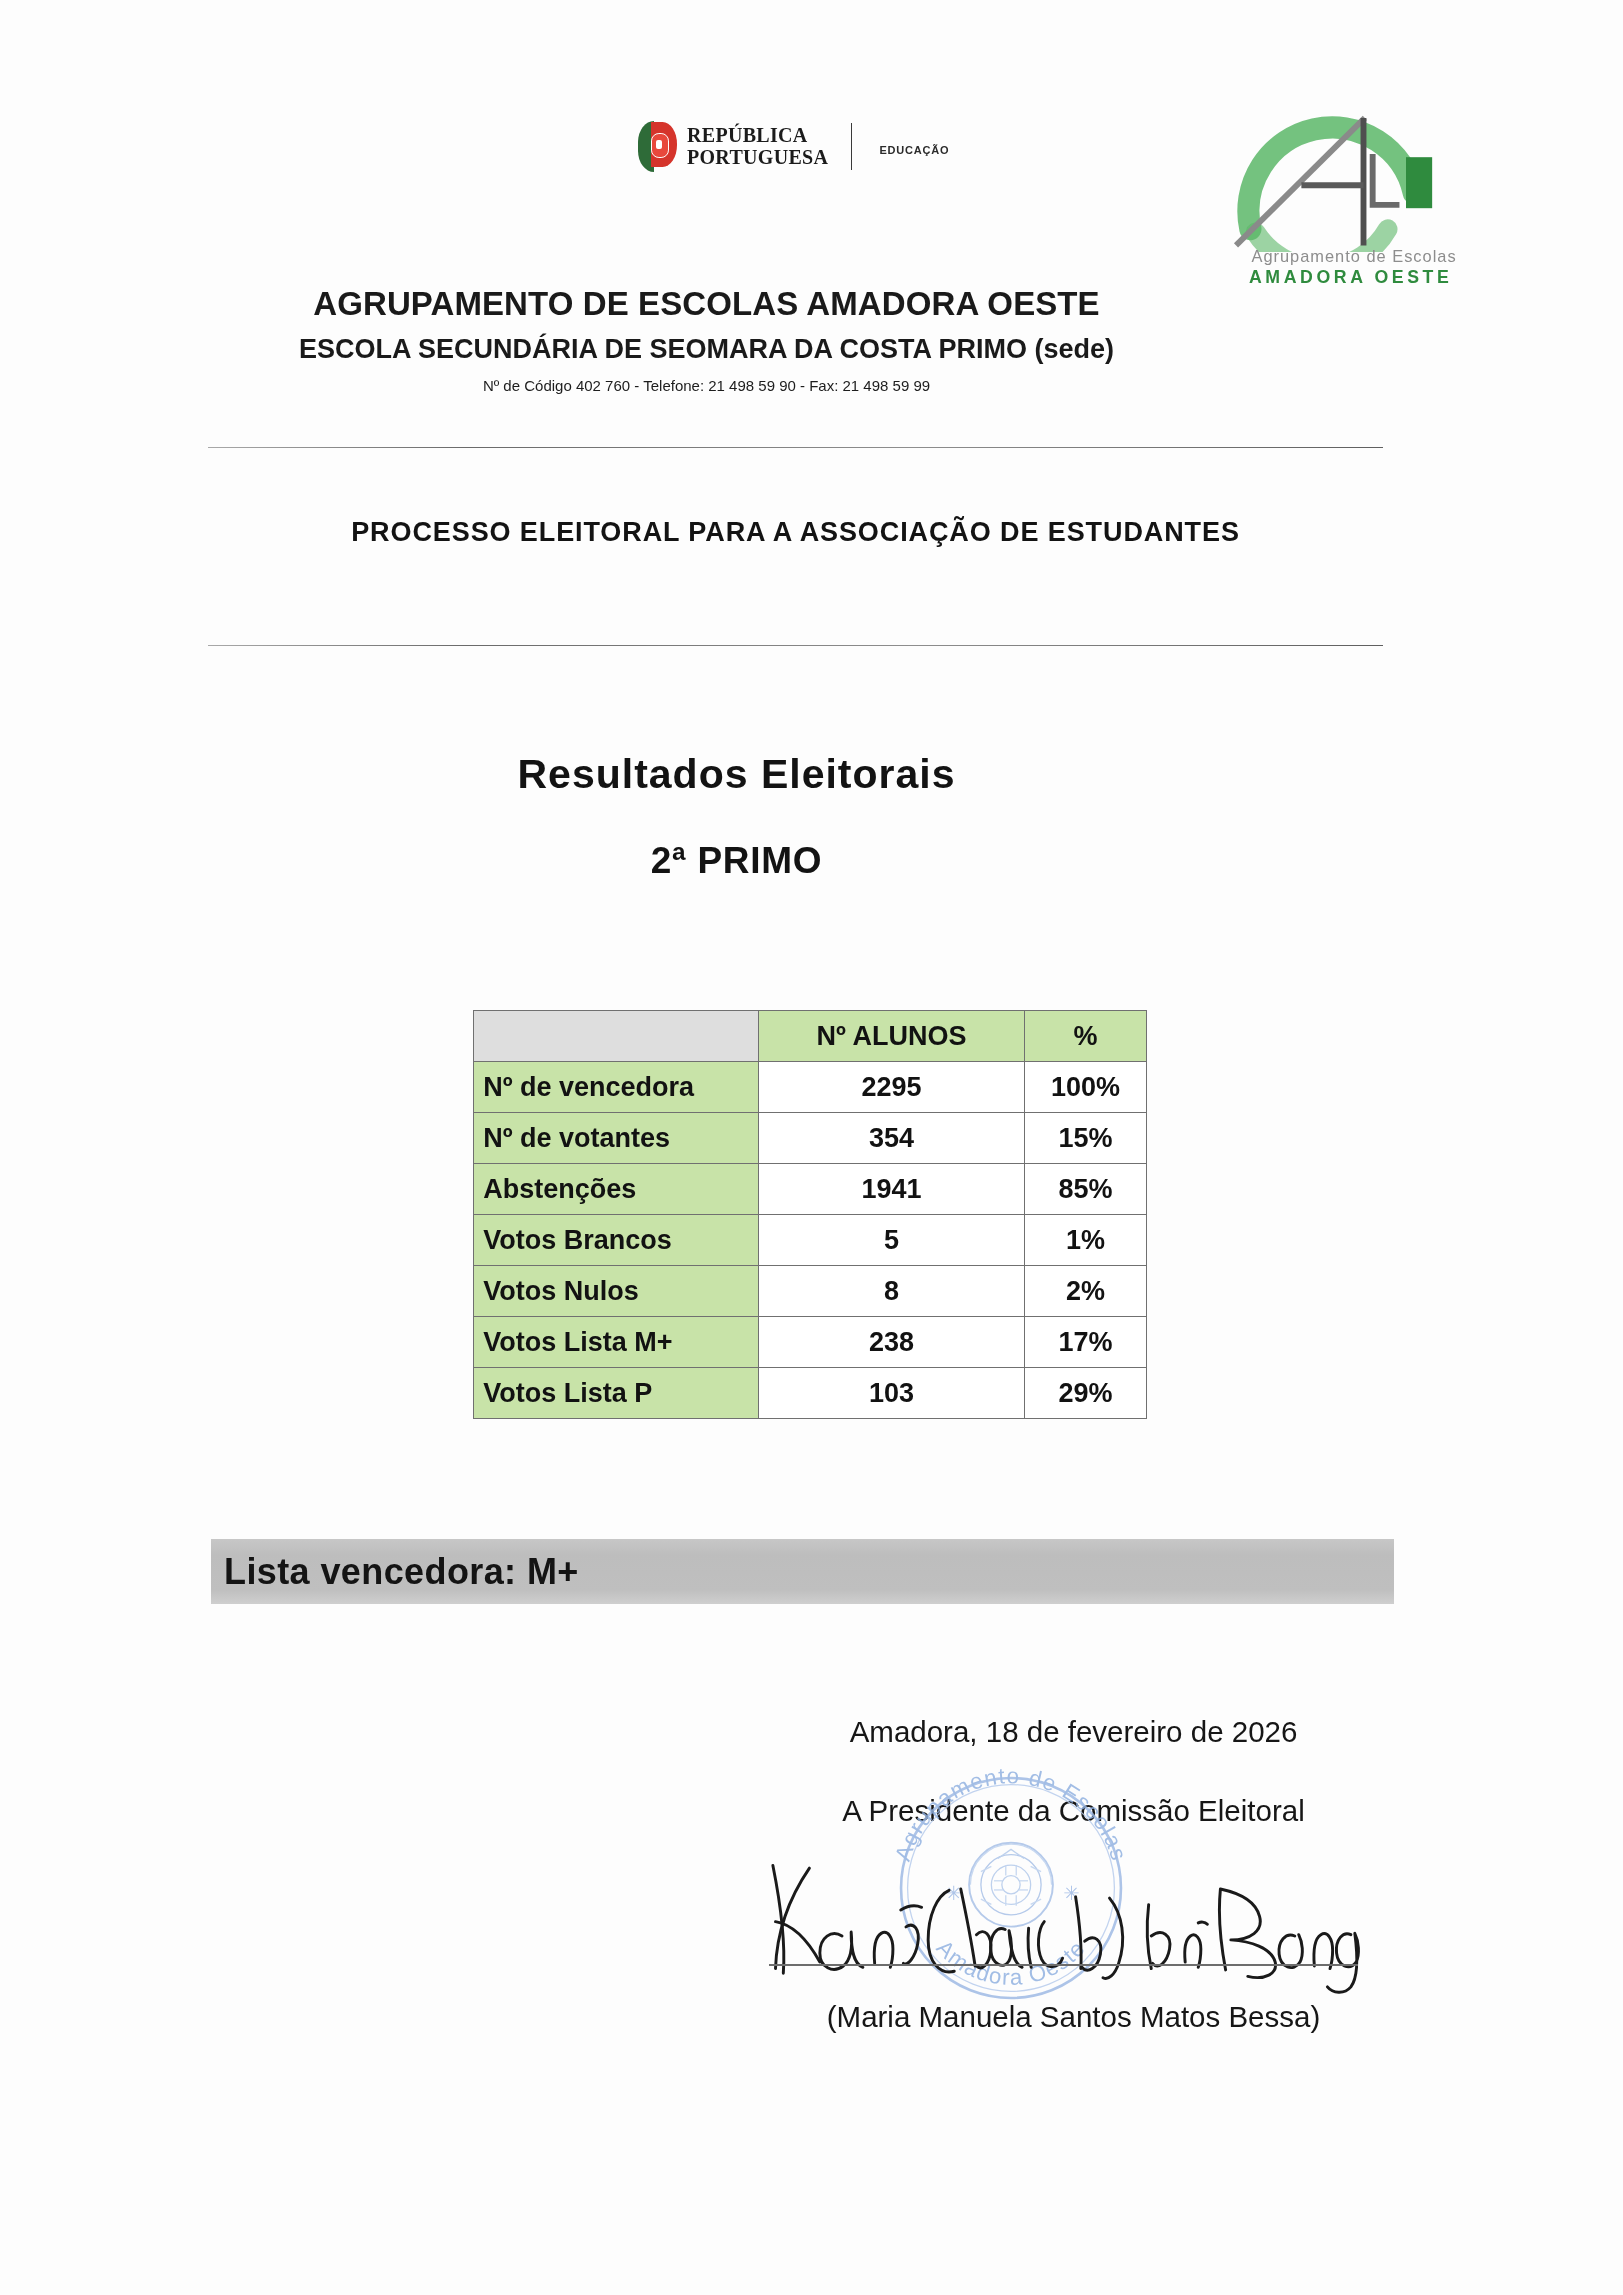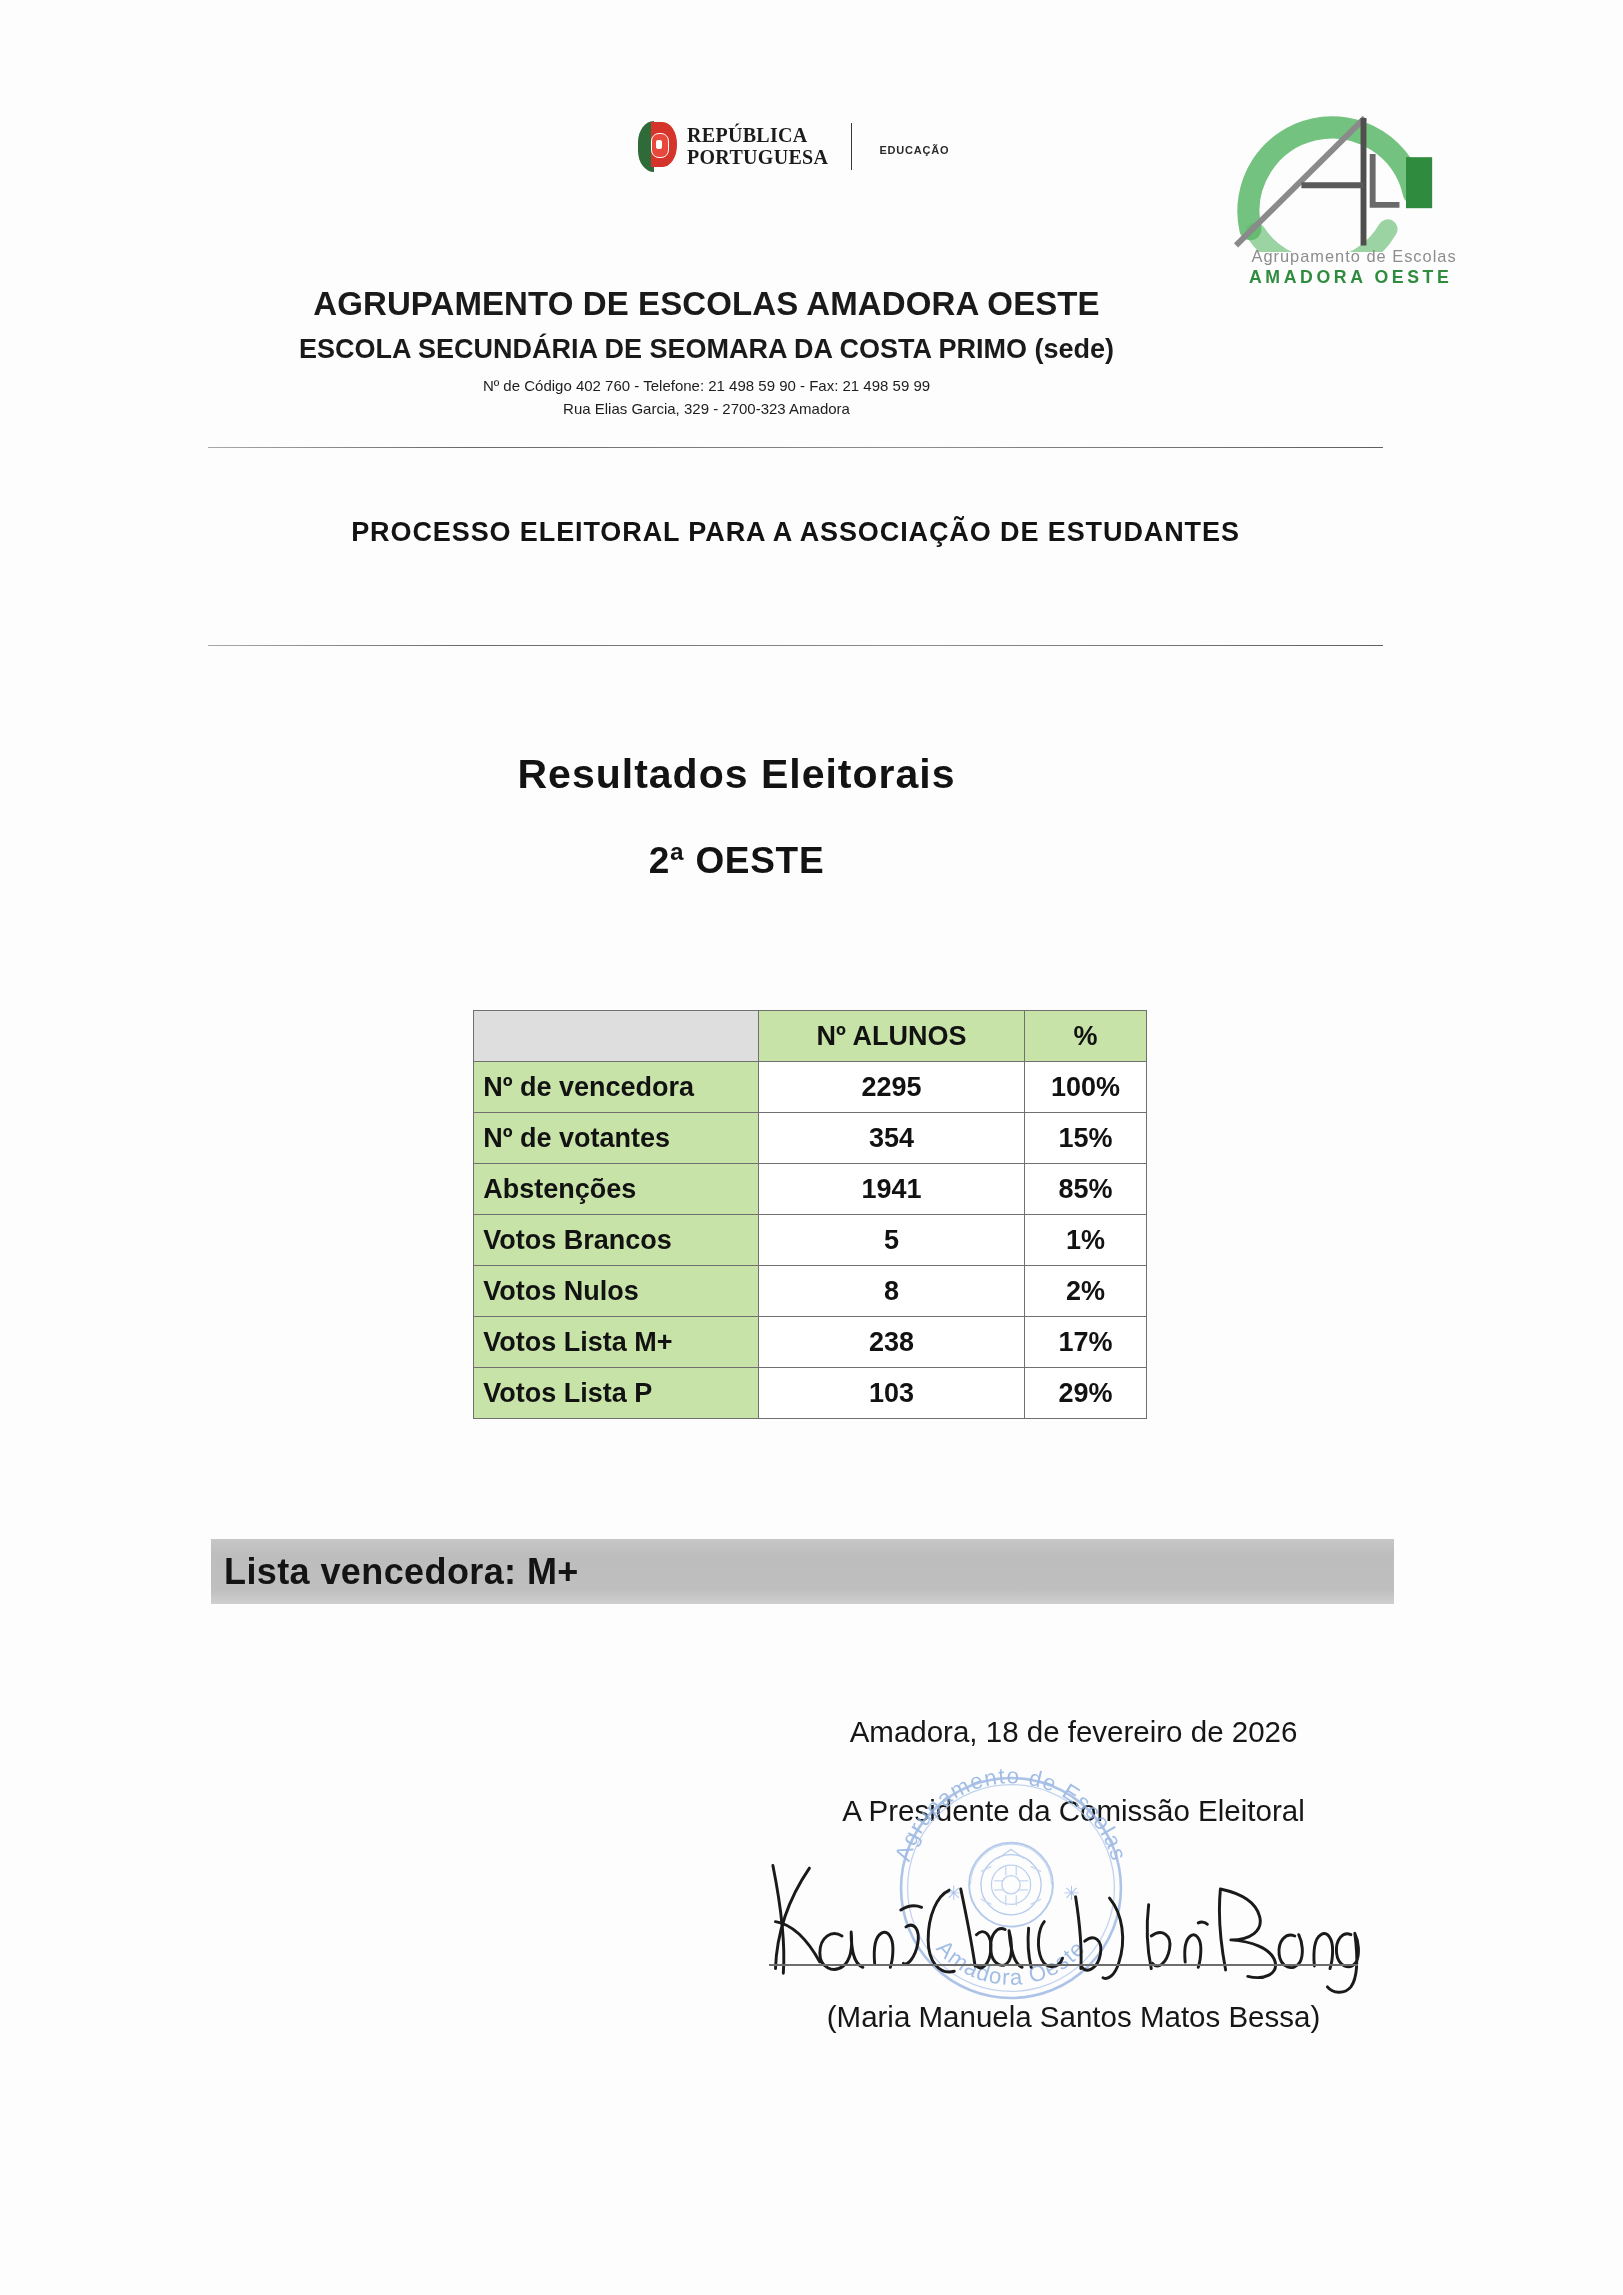--- a/index.html
+++ b/index.html
@@ -345,33 +345,32 @@
         <rect x="278" y="115" width="40" height="78" fill="#2f8b3e"></rect>
       </svg>
       <div class="ln1">Agrupamento de Escolas</div>
       <div class="ln2">AMADORA OESTE</div>
     </div>
 
     <div class="school-block">
       <div class="school-name-1">AGRUPAMENTO DE ESCOLAS AMADORA OESTE</div>
       <div class="school-name-2">ESCOLA SECUNDÁRIA DE SEOMARA DA COSTA PRIMO (sede)</div>
       <div class="school-contact">Nº de Código 402 760 - Telefone: 21 498 59 90 - Fax: 21 498 59 99</div>
-      <div class="school-address">Rua Elias Garcia, 329 - 2700-323 Amadora</div>
     </div>
   </div>
 
   <div class="rule rule-top"></div>
 
   <div class="process-title">PROCESSO ELEITORAL PARA A ASSOCIAÇÃO DE ESTUDANTES</div>
 
   <div class="rule rule-bottom"></div>
 
   <div class="results-title">Resultados Eleitorais</div>
   <div class="round-title">
-    <span>2ª</span><span>&nbsp;</span><span>OESTE</span>
+    <span>2ª</span><span>&nbsp;</span><span>PRIMO</span>
   </div>
 
   <table class="results-table">
     <thead>
       <tr>
         <th class="col-label hdr-blank"></th>
         <th class="col-num hdr-green">Nº ALUNOS</th>
         <th class="col-pct hdr-green">%</th>
       </tr>
     </thead>

